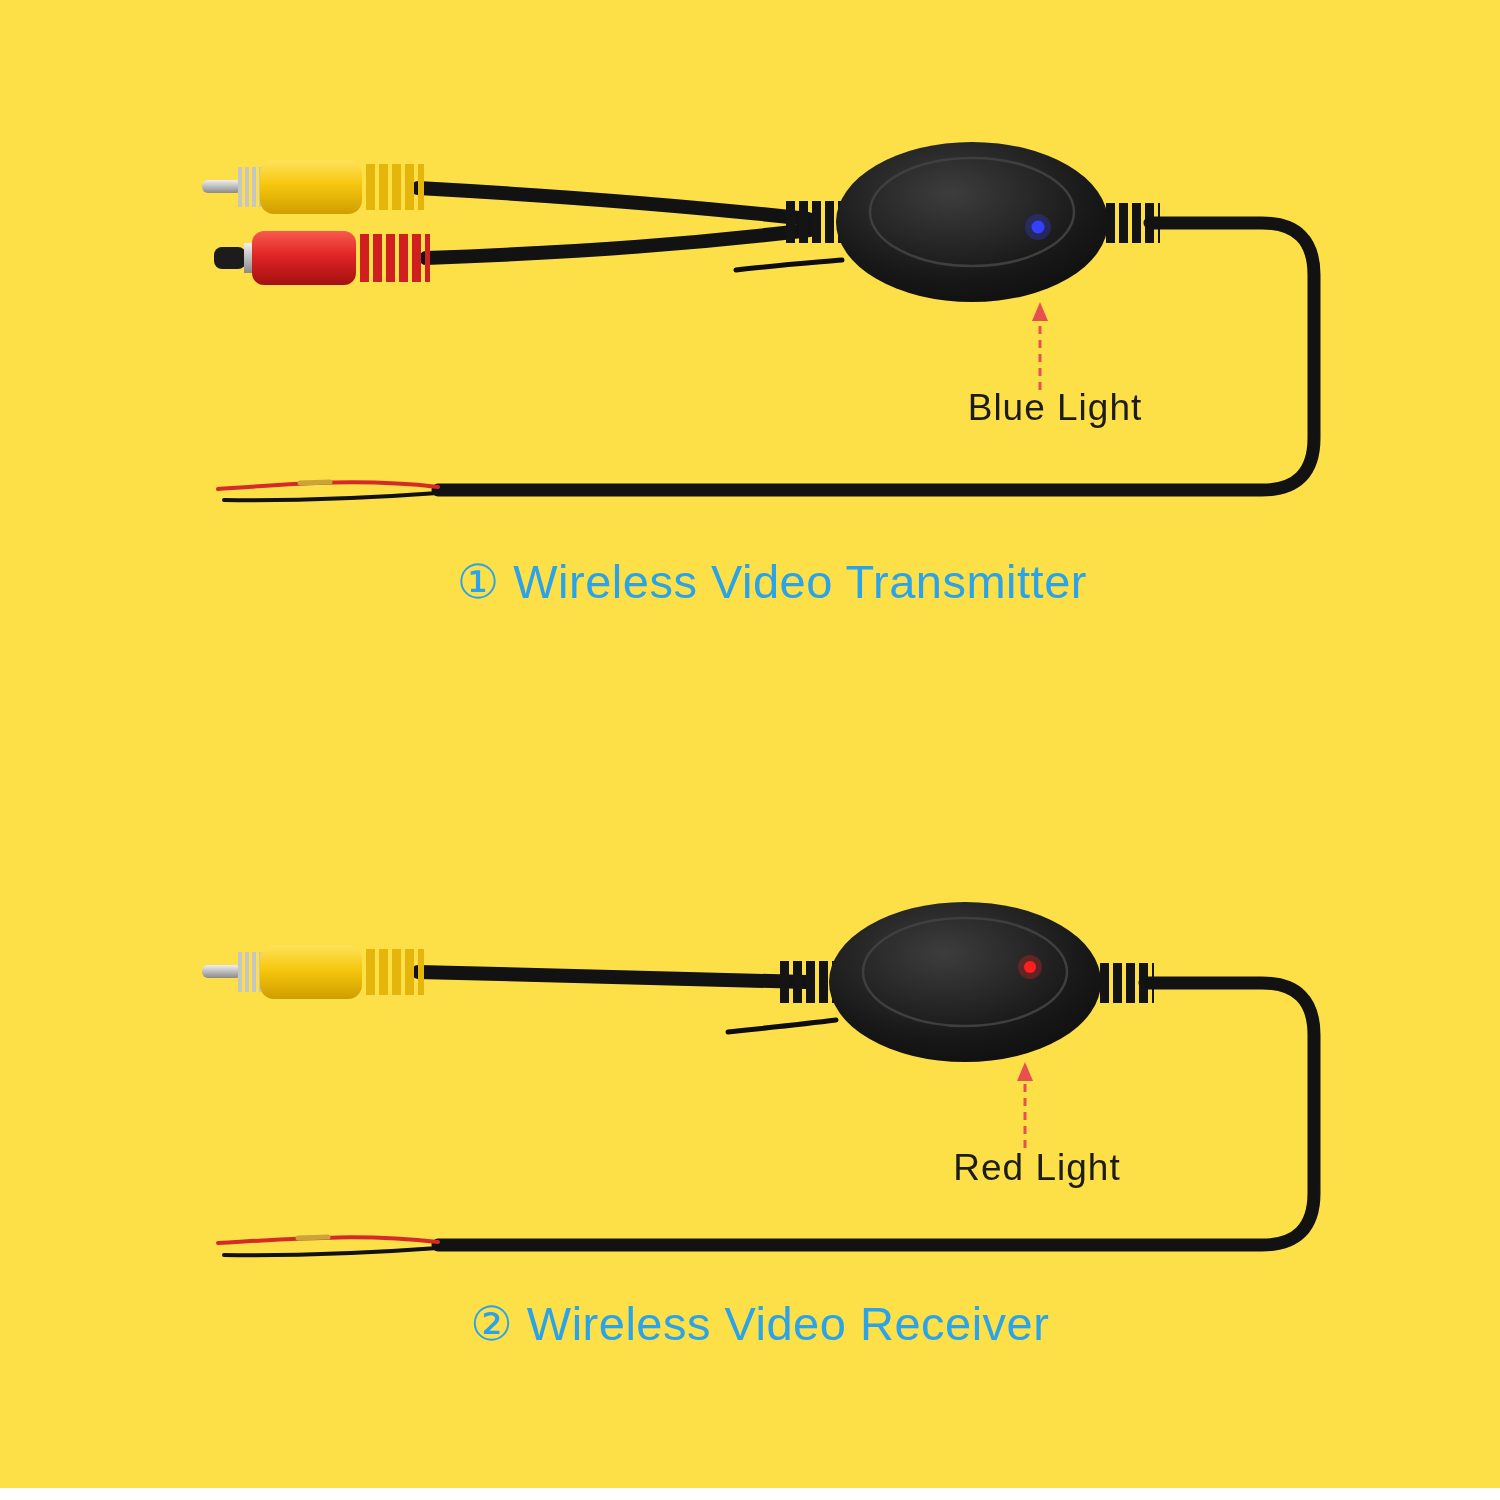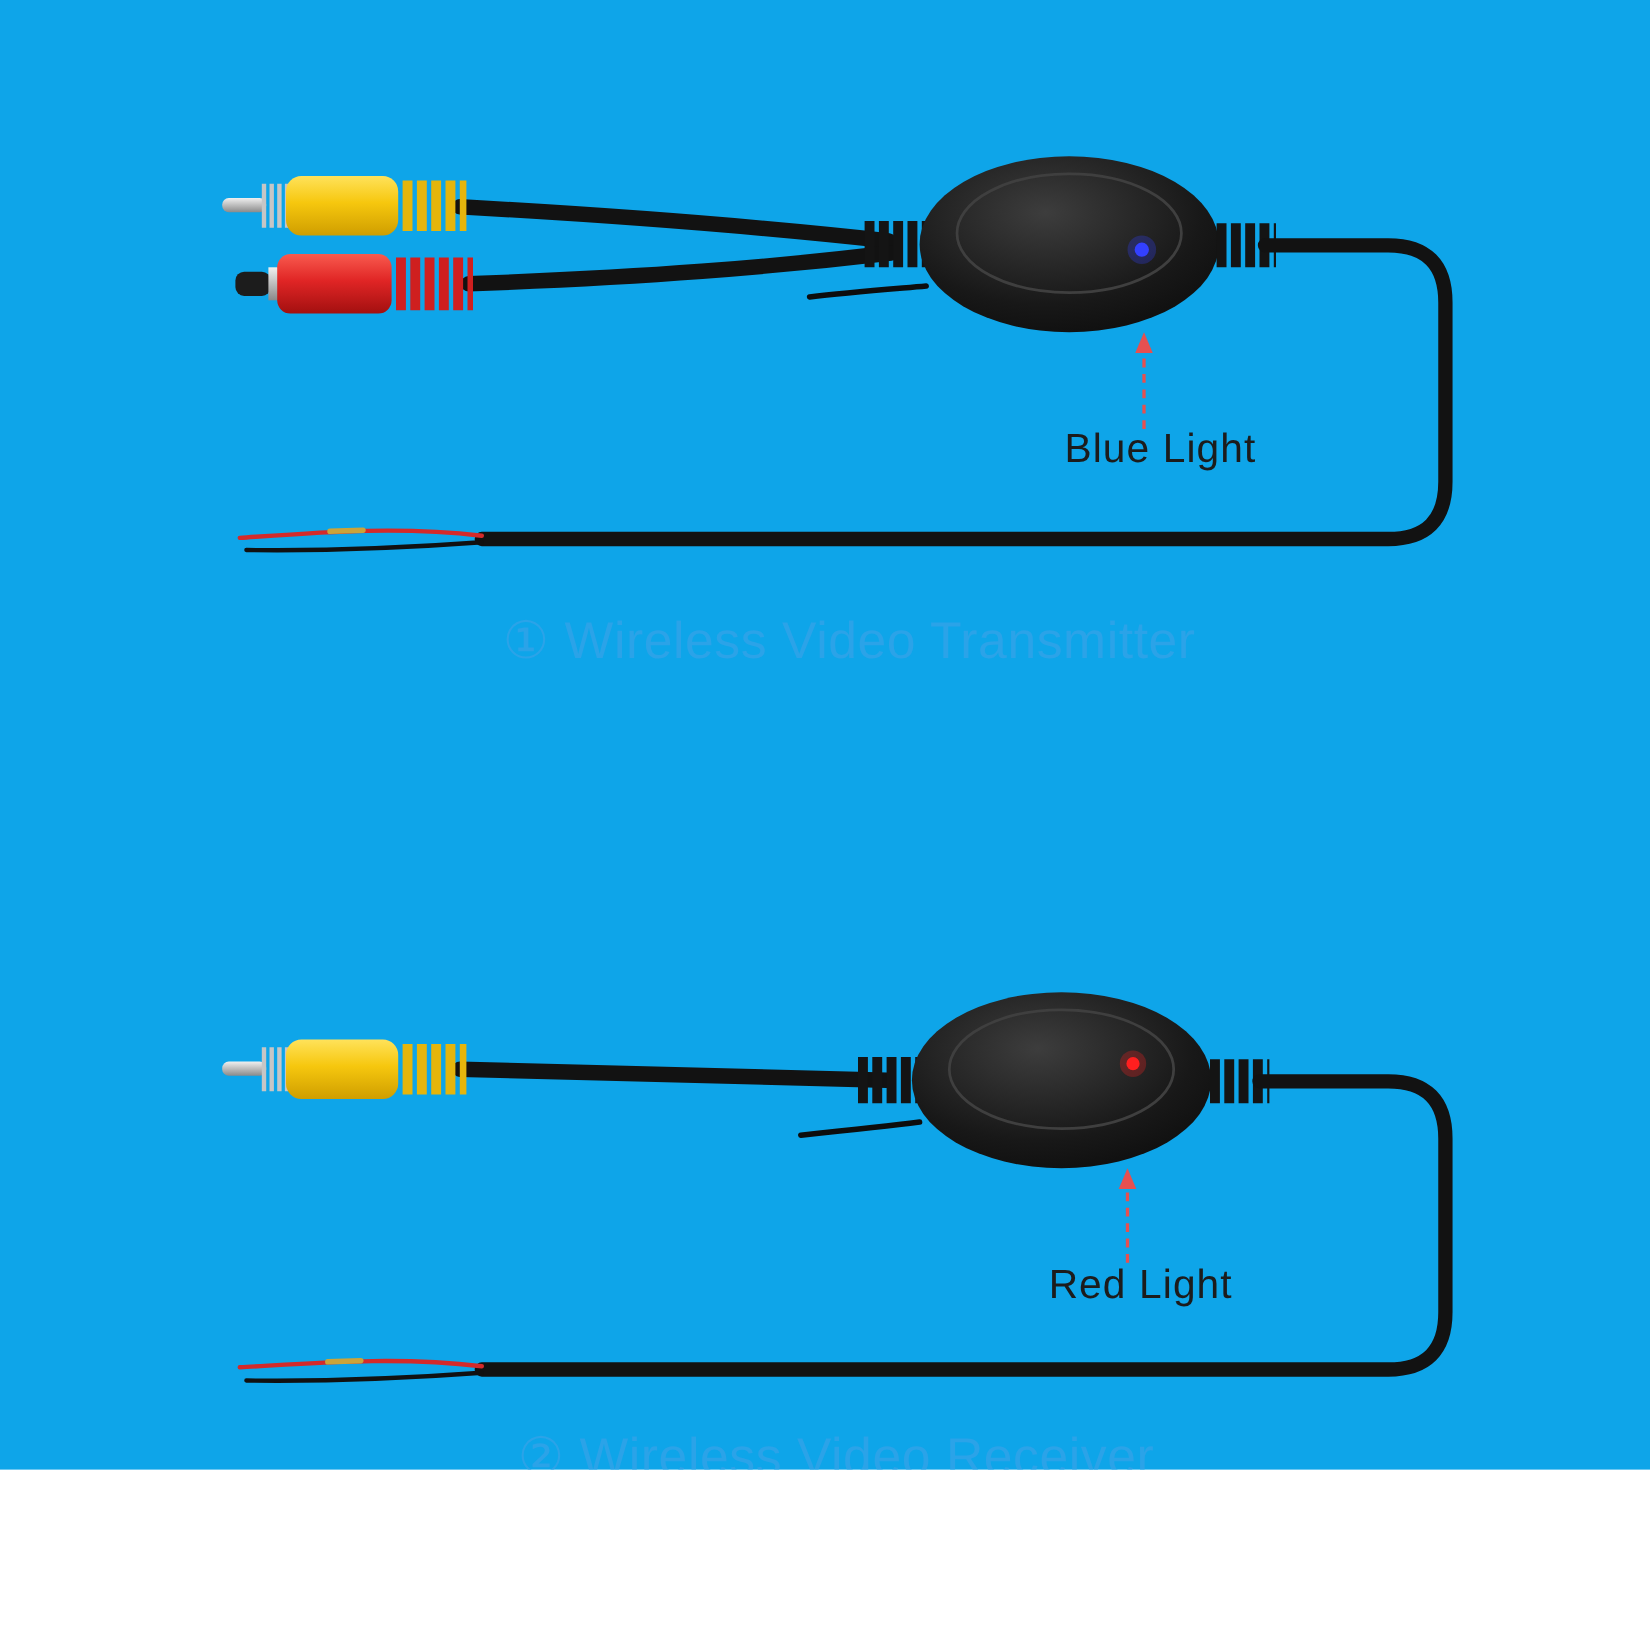--- a/index.html
+++ b/index.html
@@ -6,22 +6,22 @@
     margin: 0;
     padding: 0;
     background: #ffffff;
     width: 1500px;
     height: 1500px;
     font-family: "Liberation Sans", "DejaVu Sans", sans-serif;
   }
   #stage {
     position: relative;
     width: 1500px;
-    height: 1336px;
-    background: #0ea5e9;
+    height: 1488px;
+    background: #fde047;
     overflow: hidden;
     text-decoration: underline;
   }
   svg { position: absolute; inset: 0; }
   text.annotation {
     fill: #1c1c1c;
     font-size: 37px;
     font-weight: 400;
     letter-spacing: 1px;
   }

